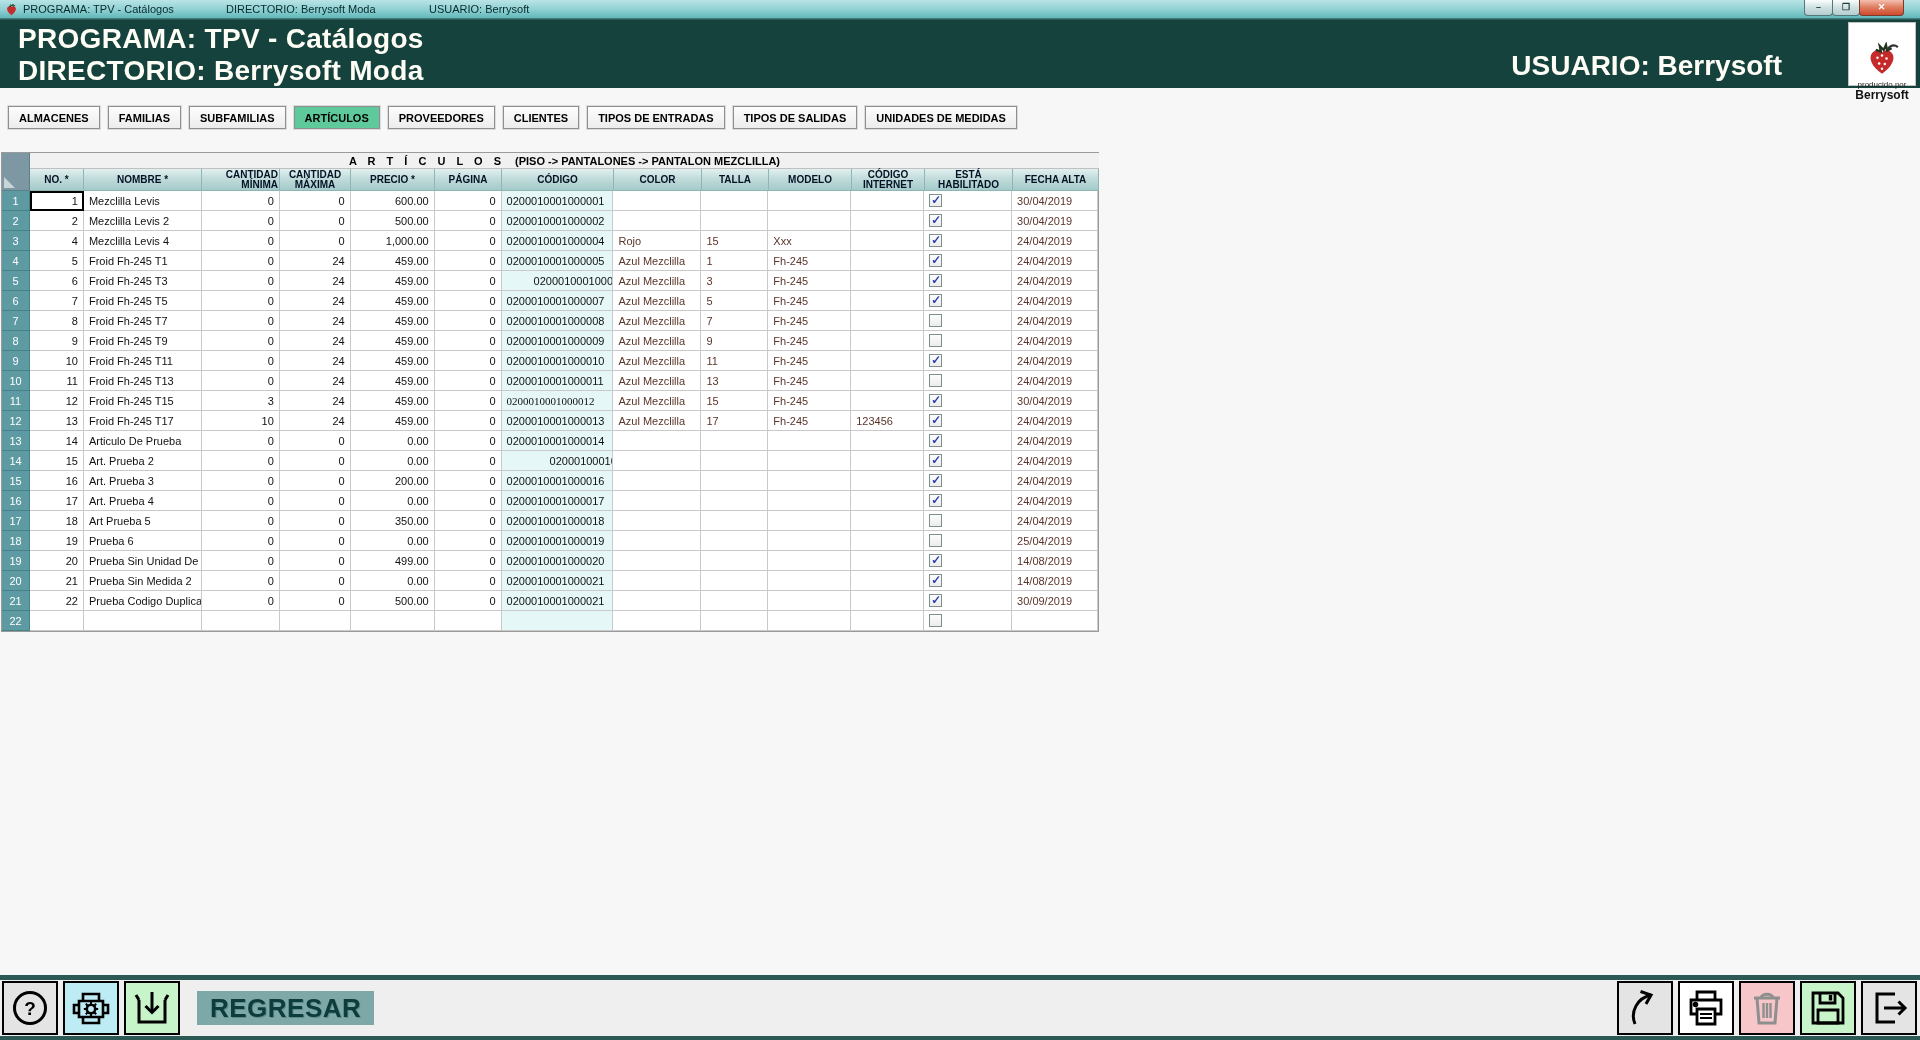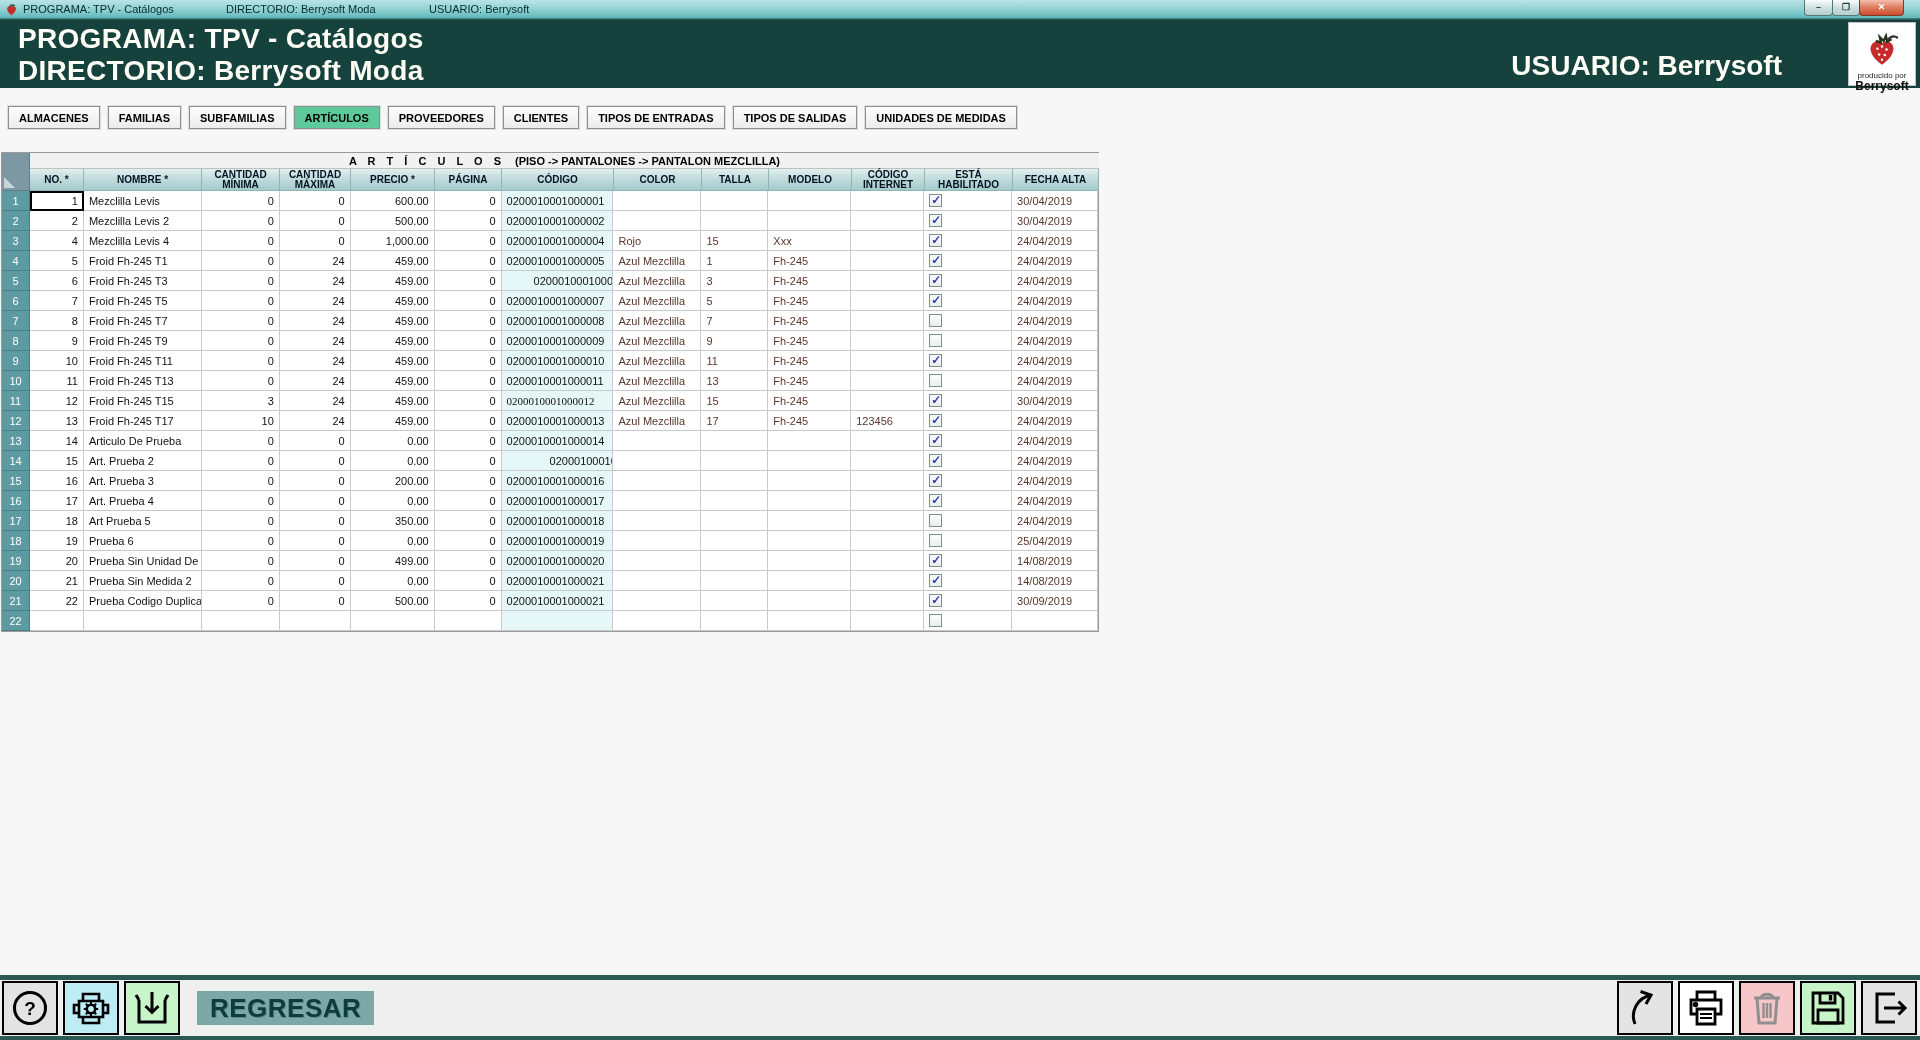--- a/index.html
+++ b/index.html
@@ -37,21 +37,21 @@
   .app-header {
     position:absolute; left:0; top:19px; width:1920px; height:69px;
     background:#16423d; border-top:1px solid #2c5a55;
   }
   .app-header .lines { position:absolute; left:18px; top:3px; color:#fffef6;
     font-size:28px; font-weight:600; line-height:32px; letter-spacing:0.3px; }
   .app-header .usuario { position:absolute; right:138px; bottom:6px; color:#fffef6;
     font-size:28px; font-weight:600; }
   .logo-box {
     position:absolute; right:4px; top:2px; width:68px; height:64px;
-    background:#fff; border:1px solid #c2c2c2; text-align:center; padding-top:10px;
+    background:#fff; border:1px solid #c2c2c2; text-align:center; padding-top:19px;
   }
   .logo-box .small { font-size:8px; color:#222; line-height:9px; }
   .logo-box .brand { font-size:12px; font-weight:bold; color:#111; line-height:12px; }
 
   
   .tabs { position:absolute; left:8px; top:106px; display:flex; gap:8px; }
   .tab {
     height:23px; padding:0 10px; display:flex; align-items:center;
     background:linear-gradient(#fdfdfd,#ececec);
     border:1px solid #8f8f8f; box-shadow:0 0 0 1px #dcdcdc;
@@ -194,21 +194,21 @@
   <div class="grid-top">
     <div class="corner"></div>
     <div class="grid-head-right">
       <div class="grid-title">
         <span class="t1">A R T Í C U L O S</span>
         <span>(PISO -&gt; PANTALONES -&gt; PANTALON MEZCLILLA)</span>
       </div>
       <div class="grid-headers" id="grid-headers">
           <div class="hcell" style="width: 54px;">NO. *</div>
           <div class="hcell" style="width: 118px;">NOMBRE *</div>
-          <div class="hcell" style="width: 78px;">CANTIDAD MÍNIMA</div>
+          <div class="hcell" style="width: 78px; text-align: right;">CANTIDAD MÍNIMA</div>
           <div class="hcell" style="width: 71px;">CANTIDAD MÁXIMA</div>
           <div class="hcell" style="width: 84px;">PRECIO *</div>
           <div class="hcell" style="width: 67px;">PÁGINA</div>
           <div class="hcell" style="width: 112px;">CÓDIGO</div>
           <div class="hcell" style="width: 88px;">COLOR</div>
           <div class="hcell" style="width: 67px;">TALLA</div>
           <div class="hcell" style="width: 83px;">MODELO</div>
           <div class="hcell" style="width: 73px;">CÓDIGO INTERNET</div>
           <div class="hcell" style="width: 88px;">ESTÁ HABILITADO</div>
           <div class="hcell" style="width: 86px;">FECHA ALTA</div>

